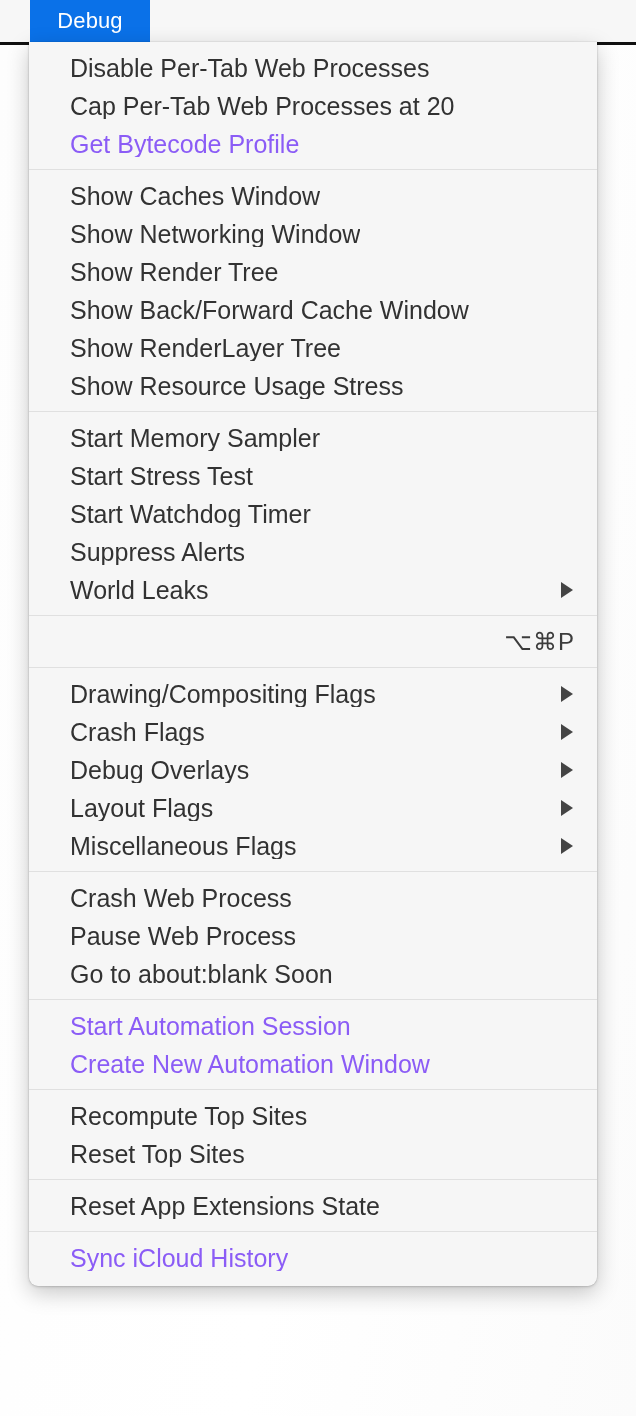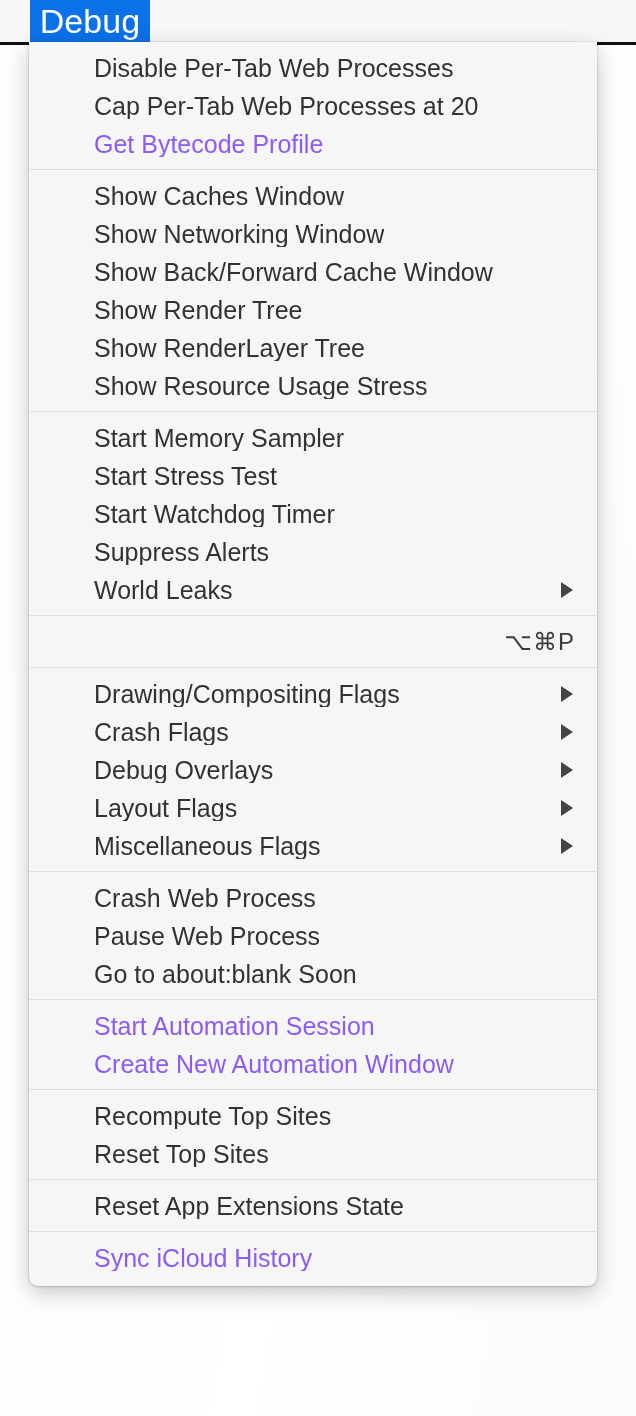--- a/index.html
+++ b/index.html
@@ -53,21 +53,21 @@
     width: 120px;
     height: 42px;
     background: #0a71e8;
     display: flex;
     align-items: center;
     justify-content: center;
     box-sizing: border-box;
   }
   #menu-title .label {
     color: #ffffff;
-    font-size: 34px;
+    font-size: 22px;
     letter-spacing: 0.1px;
     line-height: 1;
   }
 
   
   #menu-panel {
     position: absolute;
     left: 29px;
     top: 42px;
     width: 568px;
@@ -102,21 +102,20 @@
     cursor: default;
     white-space: nowrap;
   }
   .menu-item .text {
     font-size: 25px;
     color: #323232;
     line-height: 1;
     flex: 0 1 auto;
     overflow: hidden;
     text-overflow: ellipsis;
-    margin-left: 24px;
   }
   .menu-item.disabled .text {
     color: #8b5cf6;
   }
 
   .menu-item .shortcut {
     margin-left: auto;
     font-size: 24px;
     color: #3c3c3c;
     letter-spacing: 1px;
@@ -160,26 +159,26 @@
     </div>
     <div class="menu-sep"></div>
     <div class="menu-section">
       <div class="menu-item">
         <span class="text">Show Caches Window</span>
       </div>
       <div class="menu-item">
         <span class="text">Show Networking Window</span>
       </div>
       <div class="menu-item">
+        <span class="text">Show Render Tree</span>
+      </div>
+      <div class="menu-item">
         <span class="text">Show Back/Forward Cache Window</span>
       </div>
       <div class="menu-item">
-        <span class="text">Show Render Tree</span>
-      </div>
-      <div class="menu-item">
         <span class="text">Show RenderLayer Tree</span>
       </div>
       <div class="menu-item">
         <span class="text">Show Resource Usage Stress</span>
       </div>
     </div>
     <div class="menu-sep"></div>
     <div class="menu-section">
       <div class="menu-item">
         <span class="text">Start Memory Sampler</span>

